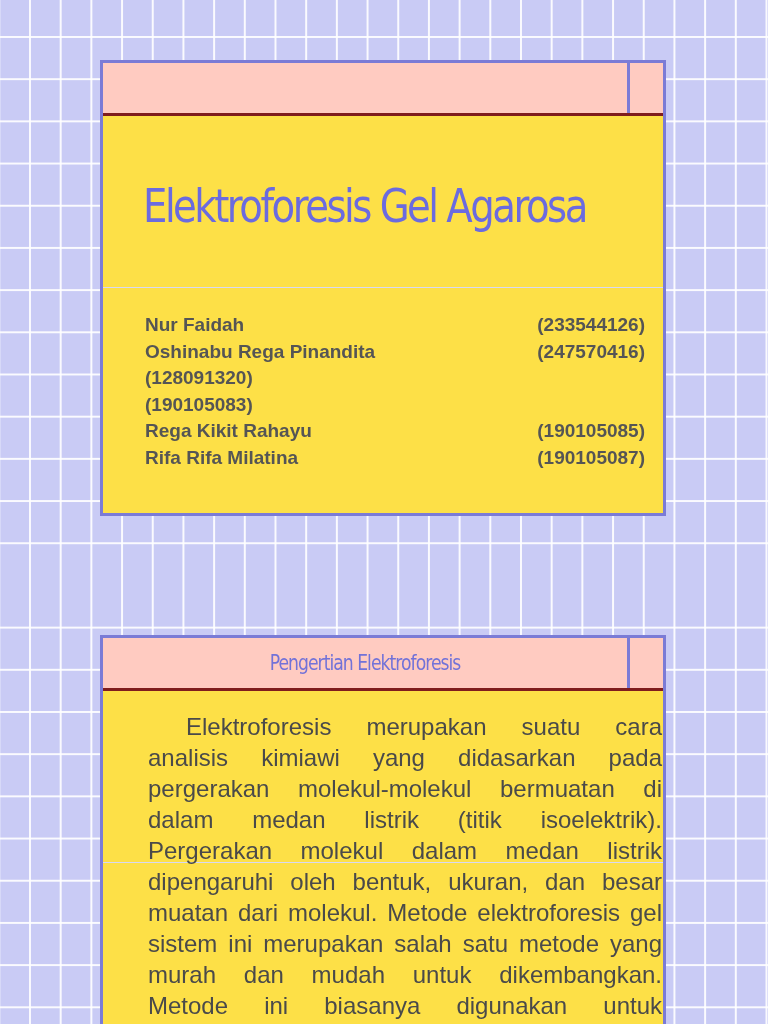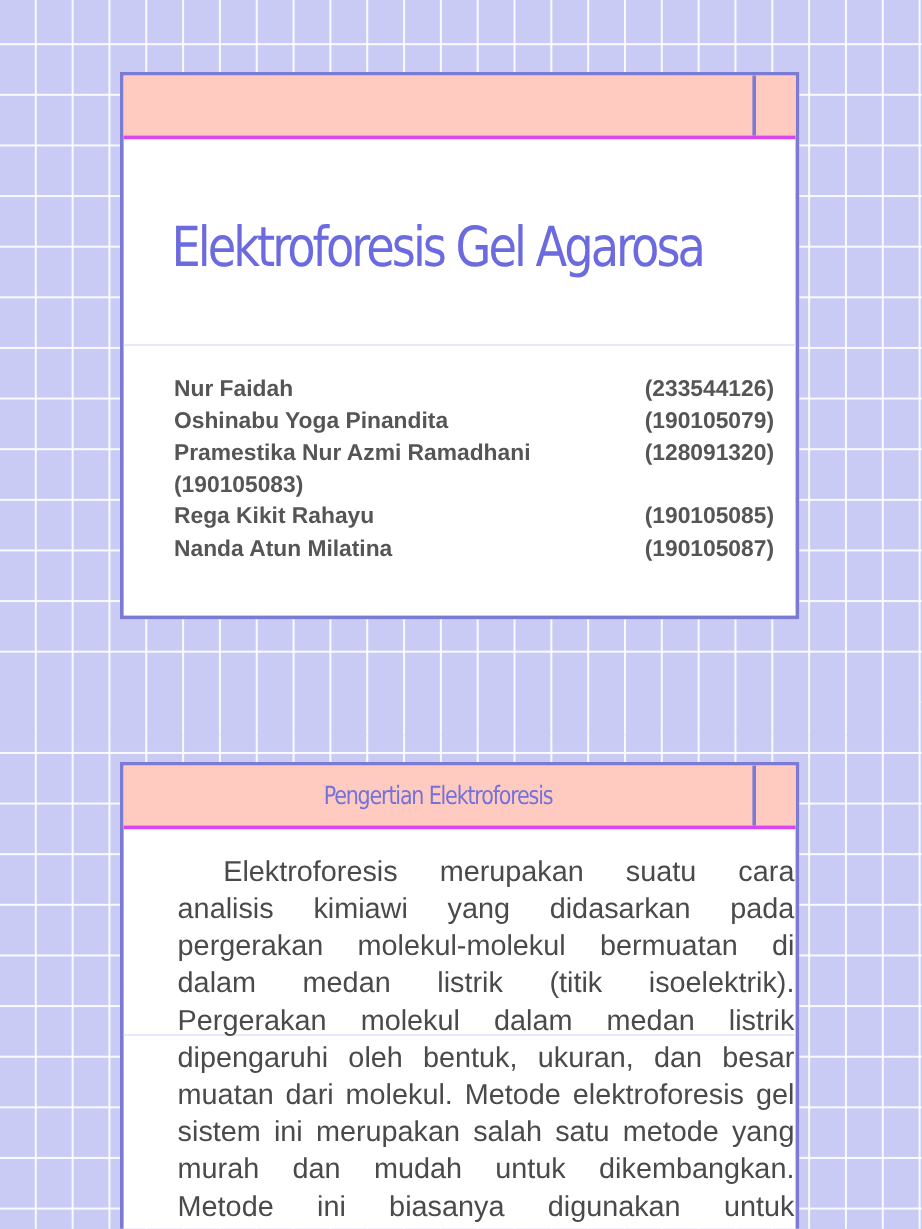--- a/index.html
+++ b/index.html
@@ -29,28 +29,28 @@
       background-image:
         linear-gradient(to right, rgba(255,255,255,0.9) 0, rgba(255,255,255,0.9) 2px, transparent 2px);
       background-size: 30.7px 100%;
       background-position: 29px 0;
     }
     .slide {
       position: absolute;
       left: 100px;
       width: 566px;
       border: 3px solid #7b7bd6;
-      background: #ffffff;
+      background: #fde047;
       box-sizing: border-box;
     }
     .slide-header {
       position: relative;
       height: 50px;
       background: #ffcbc1;
-      border-bottom: 3px solid #d946ef;
+      border-bottom: 3px solid #7f1d1d;
       box-sizing: content-box;
     }
     .slide-header .divider {
       position: absolute;
       top: 0;
       bottom: 0;
       left: 524px;
       width: 3px;
       background: #7b7bd6;
     }
@@ -139,36 +139,35 @@
     <div class="divider"></div>
   </div>
   <div class="cover-title">Elektroforesis Gel Agarosa</div>
   <div class="faint-line" style="top:224px;"></div>
   <div class="members">
     <div class="member-row">
       <span class="member-name">Nur Faidah</span>
       <span class="member-id">(233544126)</span>
     </div>
     <div class="member-row">
-      <span class="member-name">Oshinabu Yoga Pinandita</span>
-      <span class="member-id">(190105079)</span>
+      <span class="member-name">Oshinabu Rega Pinandita</span>
+      <span class="member-id">(247570416)</span>
     </div>
     <div class="member-row">
-      <span class="member-name">Pramestika Nur Azmi Ramadhani</span>
       <span class="member-id">(128091320)</span>
     </div>
     <div class="member-row">
       <span class="member-id">(190105083)</span>
     </div>
     <div class="member-row">
       <span class="member-name">Rega Kikit Rahayu</span>
       <span class="member-id">(190105085)</span>
     </div>
     <div class="member-row">
-      <span class="member-name">Nanda Atun Milatina</span>
+      <span class="member-name">Rifa Rifa Milatina</span>
       <span class="member-id">(190105087)</span>
     </div>
   </div>
 </section>
 
 <section id="slide-def" class="slide">
   <div class="slide-header">
     <span class="header-title">Pengertian Elektroforesis</span>
     <div class="divider"></div>
   </div>

